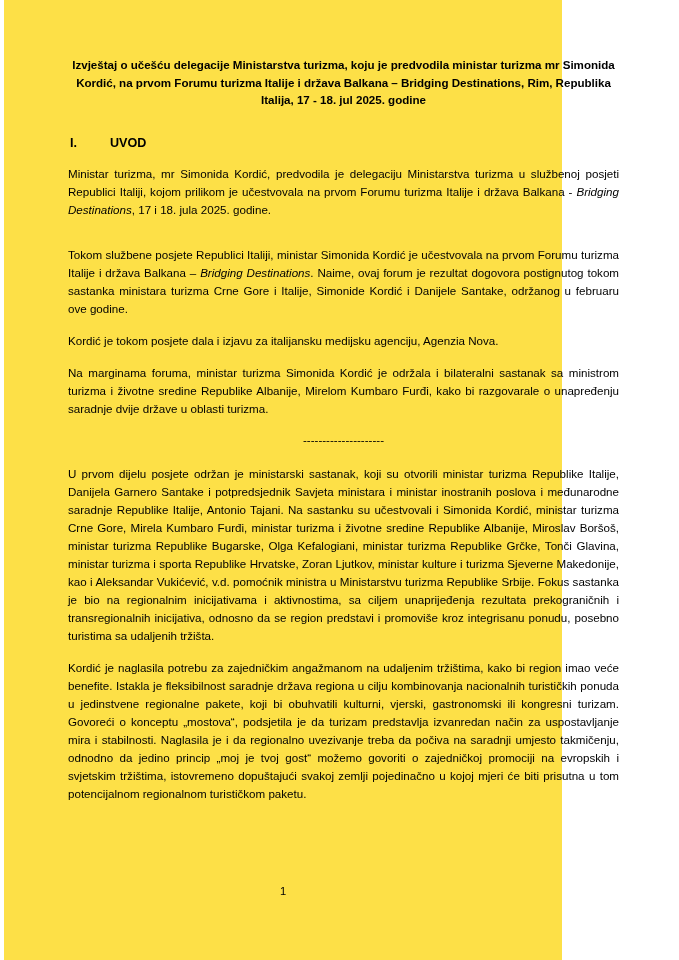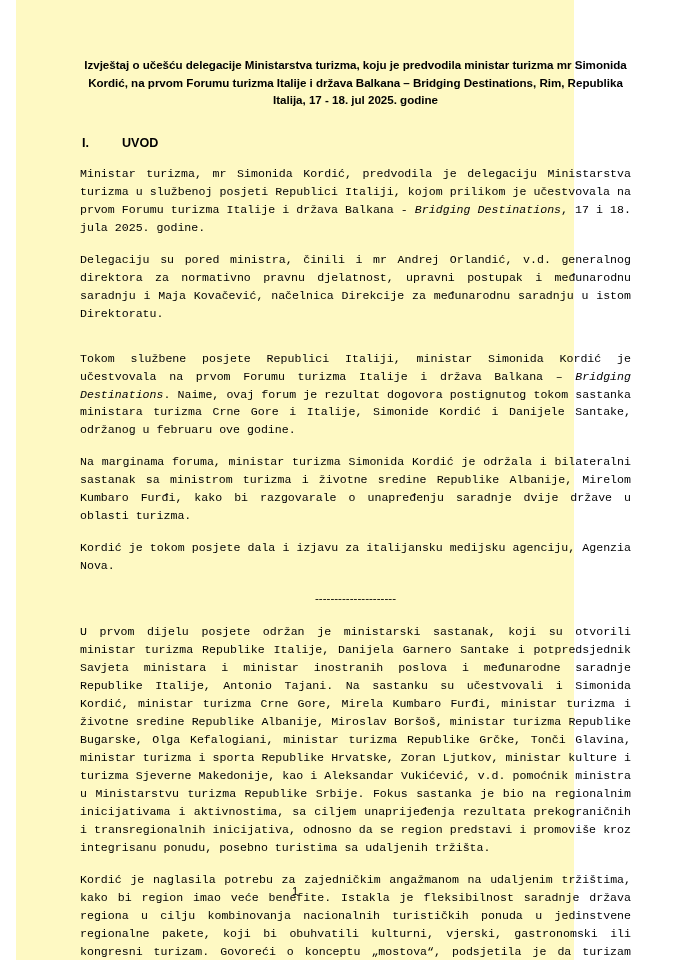--- a/index.html
+++ b/index.html
@@ -11,24 +11,24 @@
     width: 679px;
     height: 960px;
     font-family: "Liberation Sans", sans-serif;
     color: #000000;
     position: relative;
     overflow: hidden;
   }
   .page {
     position: absolute;
     top: 0;
-    left: 16px;
+    left: 4px;
     width: 558px;
     height: 960px;
-    background: #fef9c3;
+    background: #fde047;
   }
   .content {
     position: absolute;
     left: 64px;
     top: 56px;
     width: 551px;
   }
   .doc-title {
     font-size: 11.6px;
     font-weight: bold;
@@ -57,21 +57,20 @@
   }
   .section-title {
     display: inline-block;
   }
   p.para {
     font-size: 11.6px;
     line-height: 1.55;
     text-align: justify;
     margin: 0 0 14px 0;
     hyphens: none;
-    font-family: Liberation Mono, monospace;
   }
   p.para:last-child {
     margin-bottom: 0;
   }
   .it {
     font-style: italic;
   }
   .separator {
     text-align: center;
     font-size: 11.6px;
@@ -100,30 +99,29 @@
     <h1 class="doc-title">Izvještaj o učešću delegacije Ministarstva turizma, koju je predvodila ministar turizma mr Simonida Kordić, na prvom Forumu turizma Italije i država Balkana – Bridging Destinations, Rim, Republika Italija, 17 - 18. jul 2025. godine</h1>
 
     <div class="section">
       <div class="section-heading">
         <span class="section-num">I.</span>
         <span class="section-title">UVOD</span>
       </div>
 
       <p class="para"><span>Ministar turizma, mr Simonida Kordić, predvodila je delegaciju Ministarstva turizma u službenoj posjeti Republici Italiji, kojom prilikom je učestvovala na prvom Forumu turizma Italije i država Balkana - </span><span class="it">Bridging Destinations</span><span>, 17 i 18. jula 2025. godine.</span></p>
 
-      <p class="para">Delegaciju su pored ministra, činili i mr Andrej Orlandić, v.d. generalnog direktora za normativno pravnu djelatnost, upravni postupak i međunarodnu saradnju i Maja Kovačević, načelnica Direkcije za međunarodnu saradnju u istom Direktoratu.</p>
     </div>
 
     <div class="section">
 
       <p class="para"><span>Tokom službene posjete Republici Italiji, ministar Simonida Kordić je učestvovala na prvom Forumu turizma Italije i država Balkana – </span><span class="it">Bridging Destinations</span><span>. Naime, ovaj forum je rezultat dogovora postignutog tokom sastanka ministara turizma Crne Gore i Italije, Simonide Kordić i Danijele Santake, održanog u februaru ove godine.</span></p>
 
+      <p class="para">Kordić je tokom posjete dala i izjavu za italijansku medijsku agenciju, Agenzia Nova.</p>
+
       <p class="para">Na marginama foruma, ministar turizma Simonida Kordić je održala i bilateralni sastanak sa ministrom turizma i životne sredine Republike Albanije, Mirelom Kumbaro Furđi, kako bi razgovarale o unapređenju saradnje dvije države u oblasti turizma.</p>
-
-      <p class="para">Kordić je tokom posjete dala i izjavu za italijansku medijsku agenciju, Agenzia Nova.</p>
 
       <div class="separator">---------------------</div>
 
       <p class="para">U prvom dijelu posjete održan je ministarski sastanak, koji su otvorili ministar turizma Republike Italije, Danijela Garnero Santake i potpredsjednik Savjeta ministara i ministar inostranih poslova i međunarodne saradnje Republike Italije, Antonio Tajani. Na sastanku su učestvovali i Simonida Kordić, ministar turizma Crne Gore, Mirela Kumbaro Furđi, ministar turizma i životne sredine Republike Albanije, Miroslav Boršoš, ministar turizma Republike Bugarske, Olga Kefalogiani, ministar turizma Republike Grčke, Tonči Glavina, ministar turizma i sporta Republike Hrvatske, Zoran Ljutkov, ministar kulture i turizma Sjeverne Makedonije, kao i Aleksandar Vukićević, v.d. pomoćnik ministra u Ministarstvu turizma Republike Srbije. Fokus sastanka je bio na regionalnim inicijativama i aktivnostima, sa ciljem unaprijeđenja rezultata prekograničnih i transregionalnih inicijativa, odnosno da se region predstavi i promoviše kroz integrisanu ponudu, posebno turistima sa udaljenih tržišta.</p>
 
       <p class="para">Kordić je naglasila potrebu za zajedničkim angažmanom na udaljenim tržištima, kako bi region imao veće benefite. Istakla je fleksibilnost saradnje država regiona u cilju kombinovanja nacionalnih turističkih ponuda u jedinstvene regionalne pakete, koji bi obuhvatili kulturni, vjerski, gastronomski ili kongresni turizam. Govoreći o konceptu „mostova“, podsjetila je da turizam predstavlja izvanredan način za uspostavljanje mira i stabilnosti. Naglasila je i da regionalno uvezivanje treba da počiva na saradnji umjesto takmičenju, odnodno da jedino princip „moj je tvoj gost“ možemo govoriti o zajedničkoj promociji na evropskih i svjetskim tržištima, istovremeno dopuštajući svakoj zemlji pojedinačno u kojoj mjeri će biti prisutna u tom potencijalnom regionalnom turističkom paketu.</p>
     </div>
 
   </div>
 

